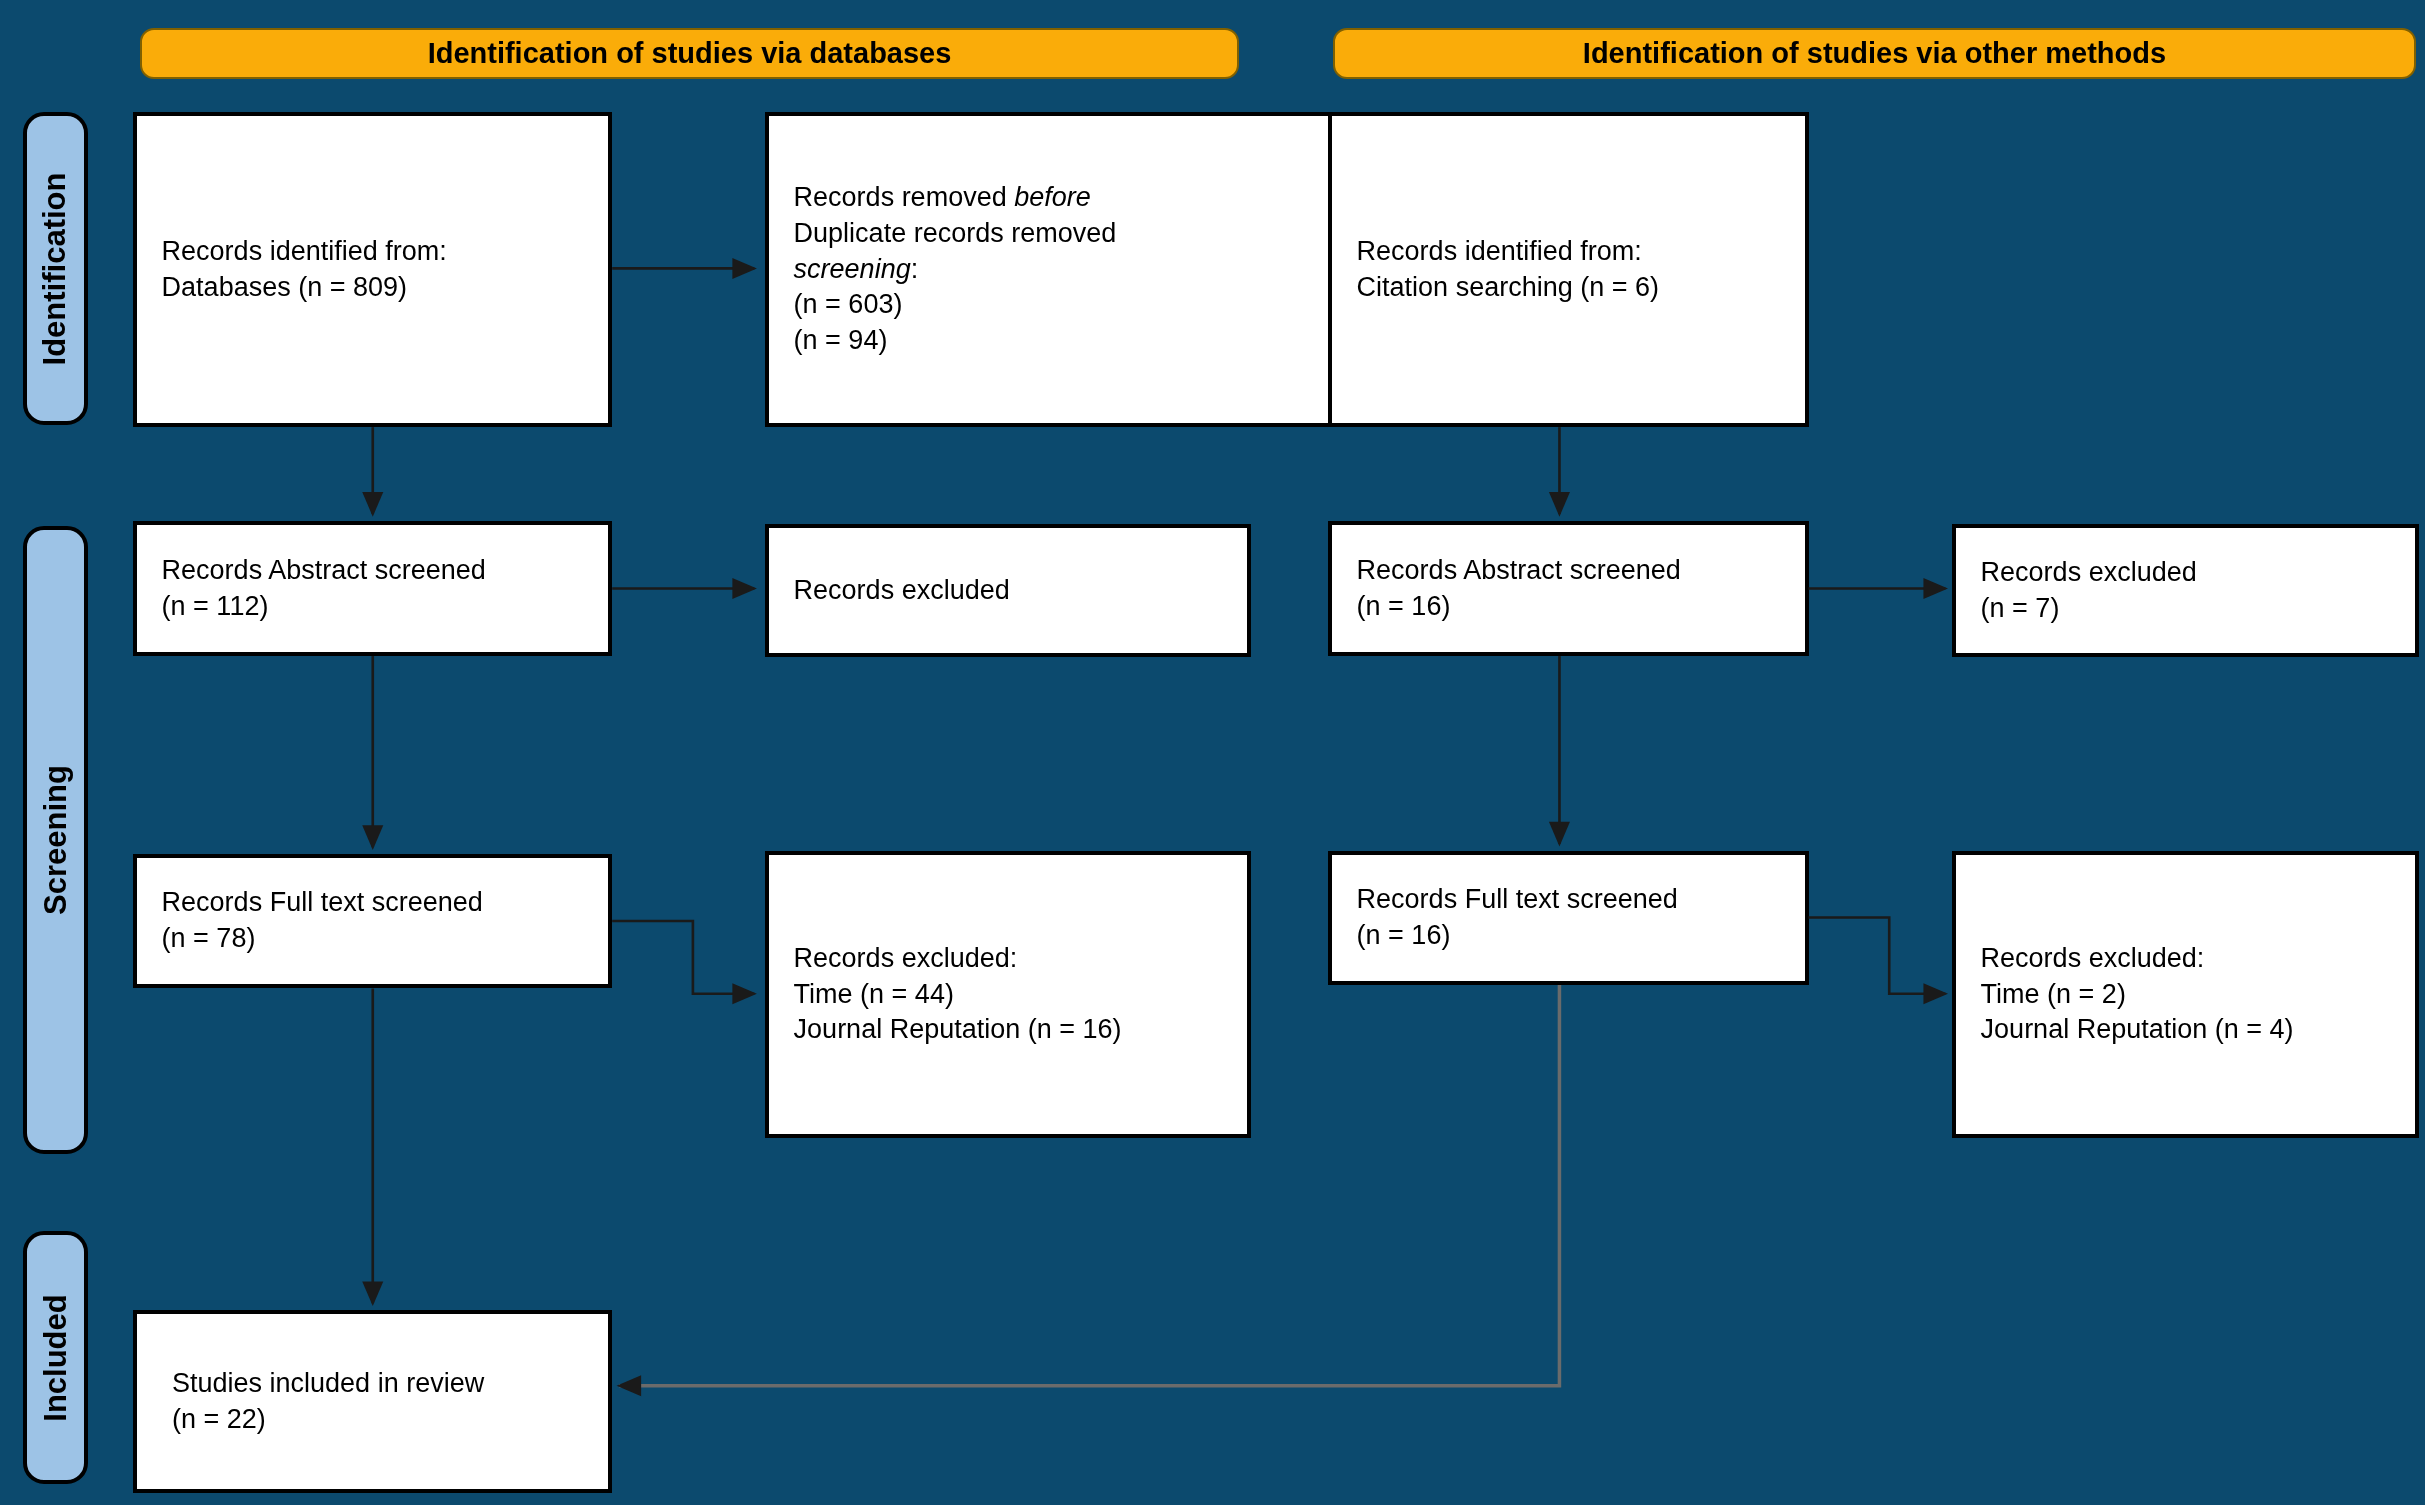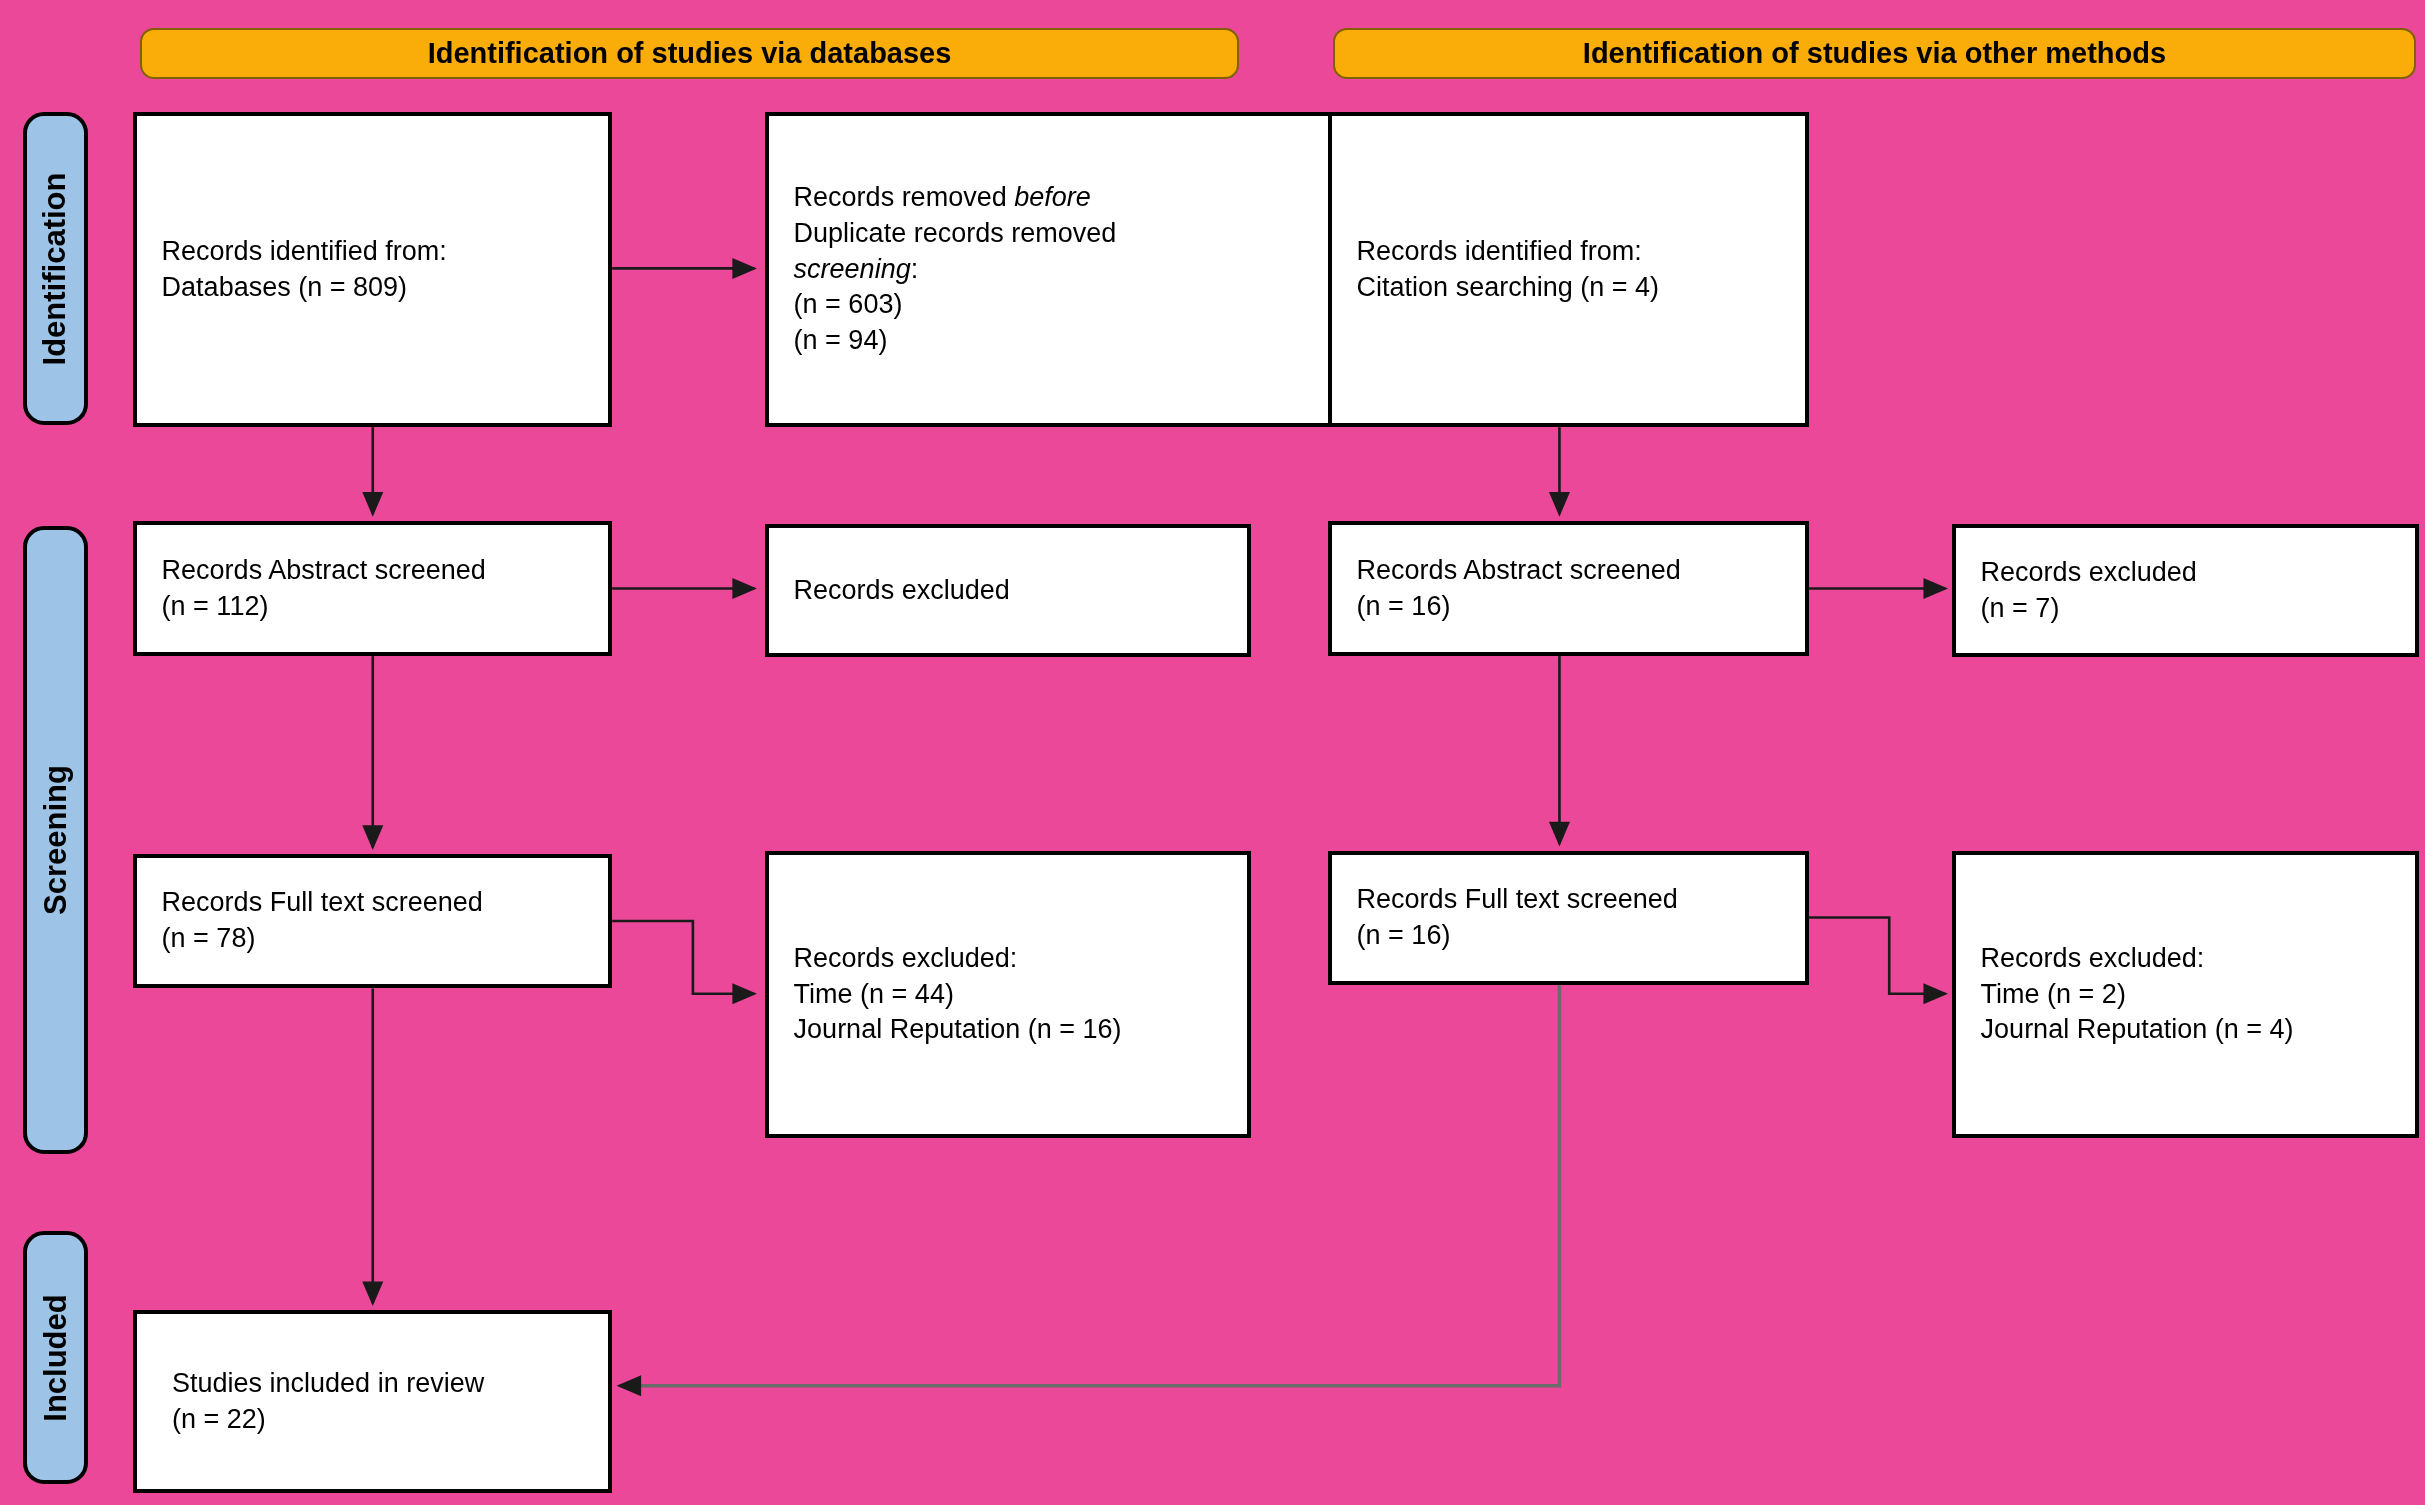--- a/index.html
+++ b/index.html
@@ -10,21 +10,21 @@
     --line-color:#1a1a1a;
     --gray-line-color:#6B6B6B;
     --text-color:#000000;
   }
   *{box-sizing:border-box;}
   html,body{margin:0;padding:0;background:#ffffff;}
   .canvas{
     position:relative;
     width:2426px;
     height:1506px;
-    background:#ec4899;
+    background:#0c4a6e;
     font-family:"Liberation Sans","DejaVu Sans",sans-serif;
     color:var(--text-color);
     overflow:hidden;
   }
   .header-bar{
     position:absolute;
     height:51px;
     background:var(--header-bg);
     border:2.6px solid var(--header-border);
     border-radius:14px;
@@ -137,21 +137,21 @@
     <div class="line">Journal Reputation (n = 16)</div>
   </div>
 
   <div class="box" style="left:133px;top:1310px;width:479px;height:183px;padding-left:35px;">
     <div class="line">Studies included in review</div>
     <div class="line">(n = 22)</div>
   </div>
 
   <div class="box" style="left:1328px;top:112px;width:481px;height:315px;">
     <div class="line">Records identified from:</div>
-    <div class="line">Citation searching (n = 4)</div>
+    <div class="line">Citation searching (n = 6)</div>
   </div>
 
   <div class="box" style="left:1328px;top:521px;width:481px;height:135px;">
     <div class="line">Records Abstract screened</div>
     <div class="line">(n = 16)</div>
   </div>
 
   <div class="box" style="left:1952px;top:524px;width:467px;height:133px;">
     <div class="line">Records excluded</div>
     <div class="line">(n = 7)</div>

